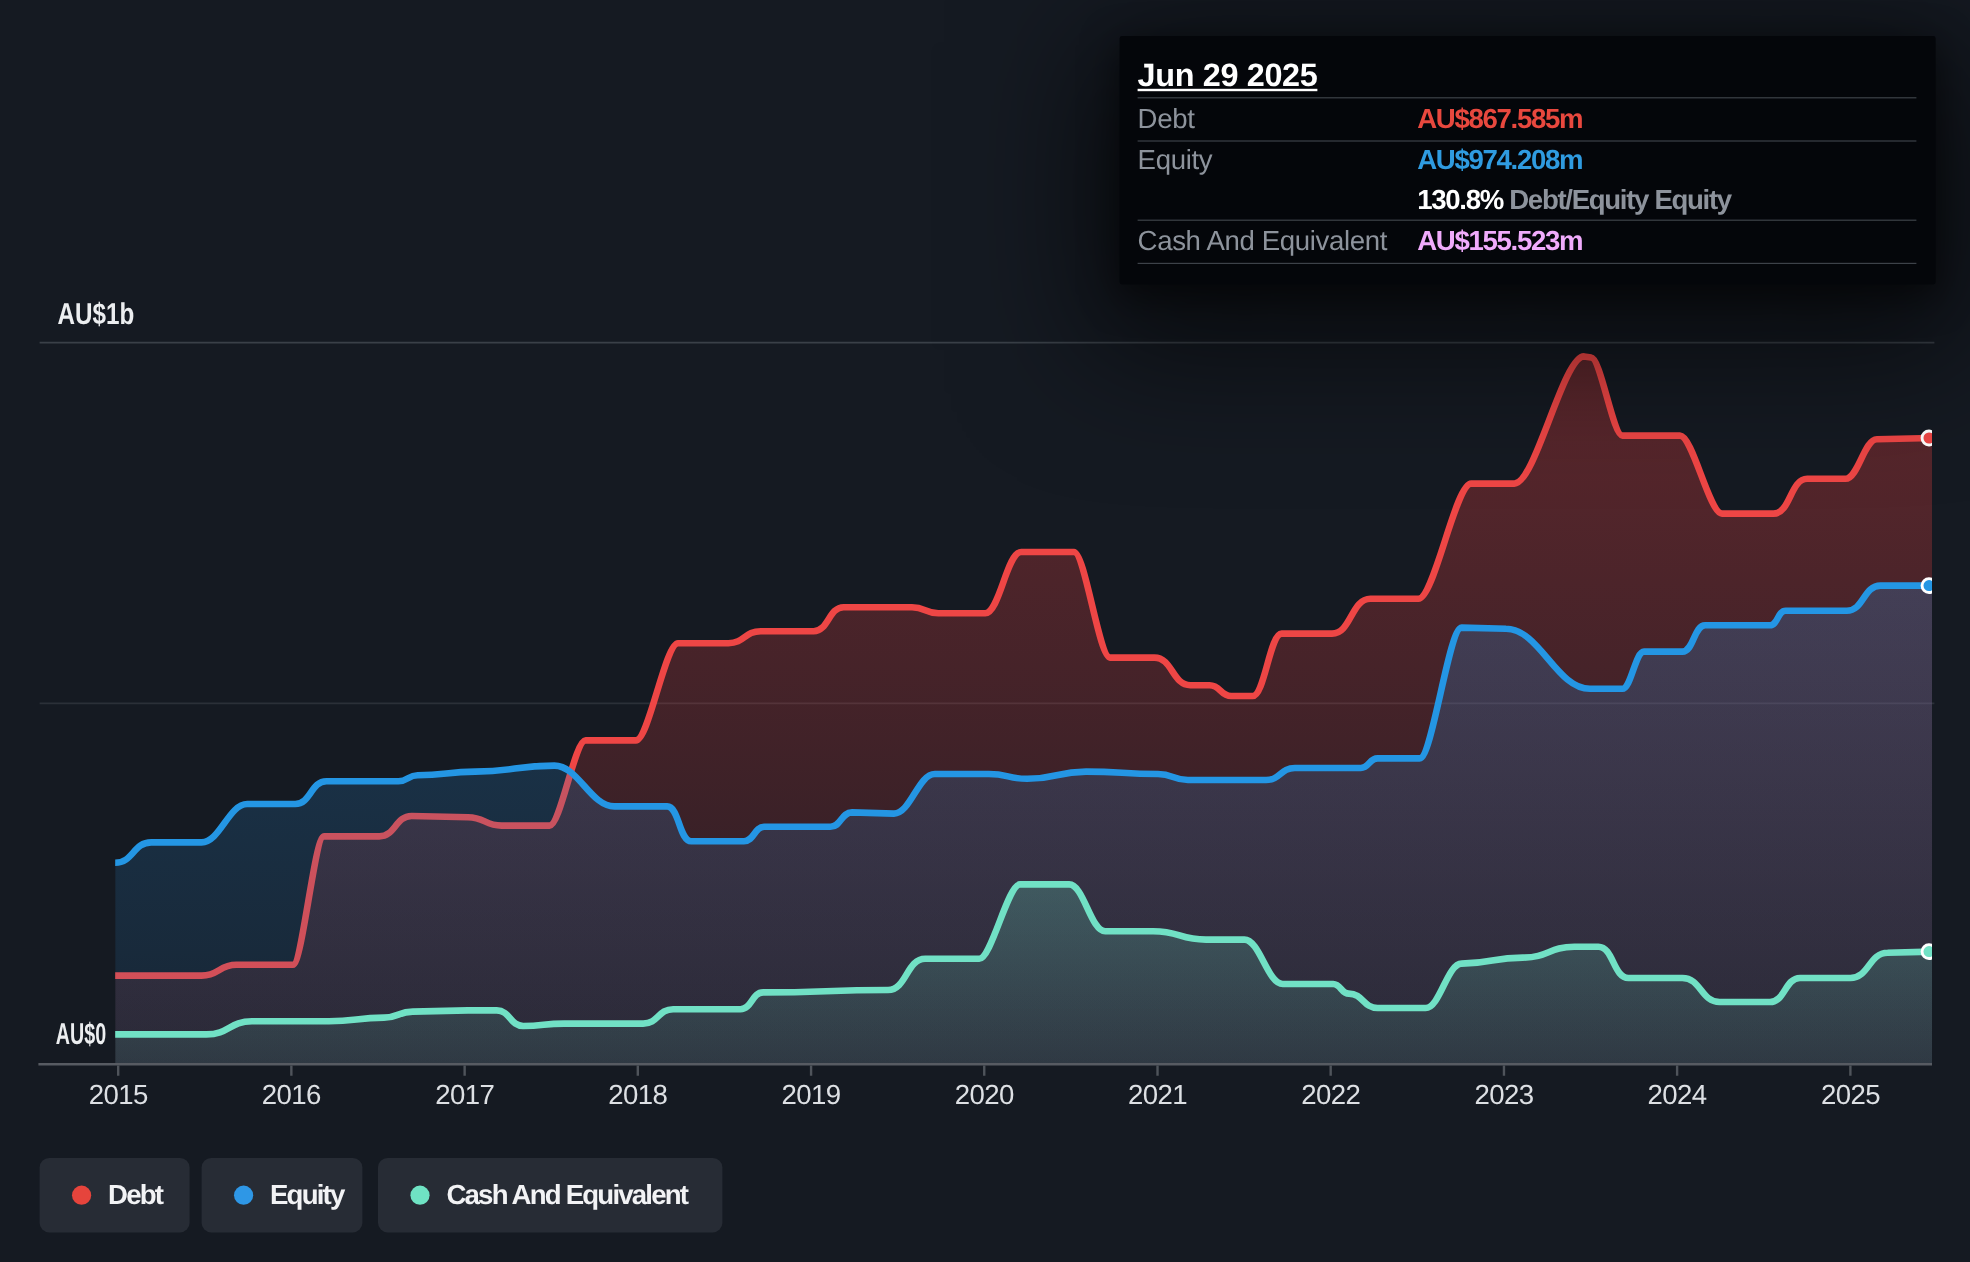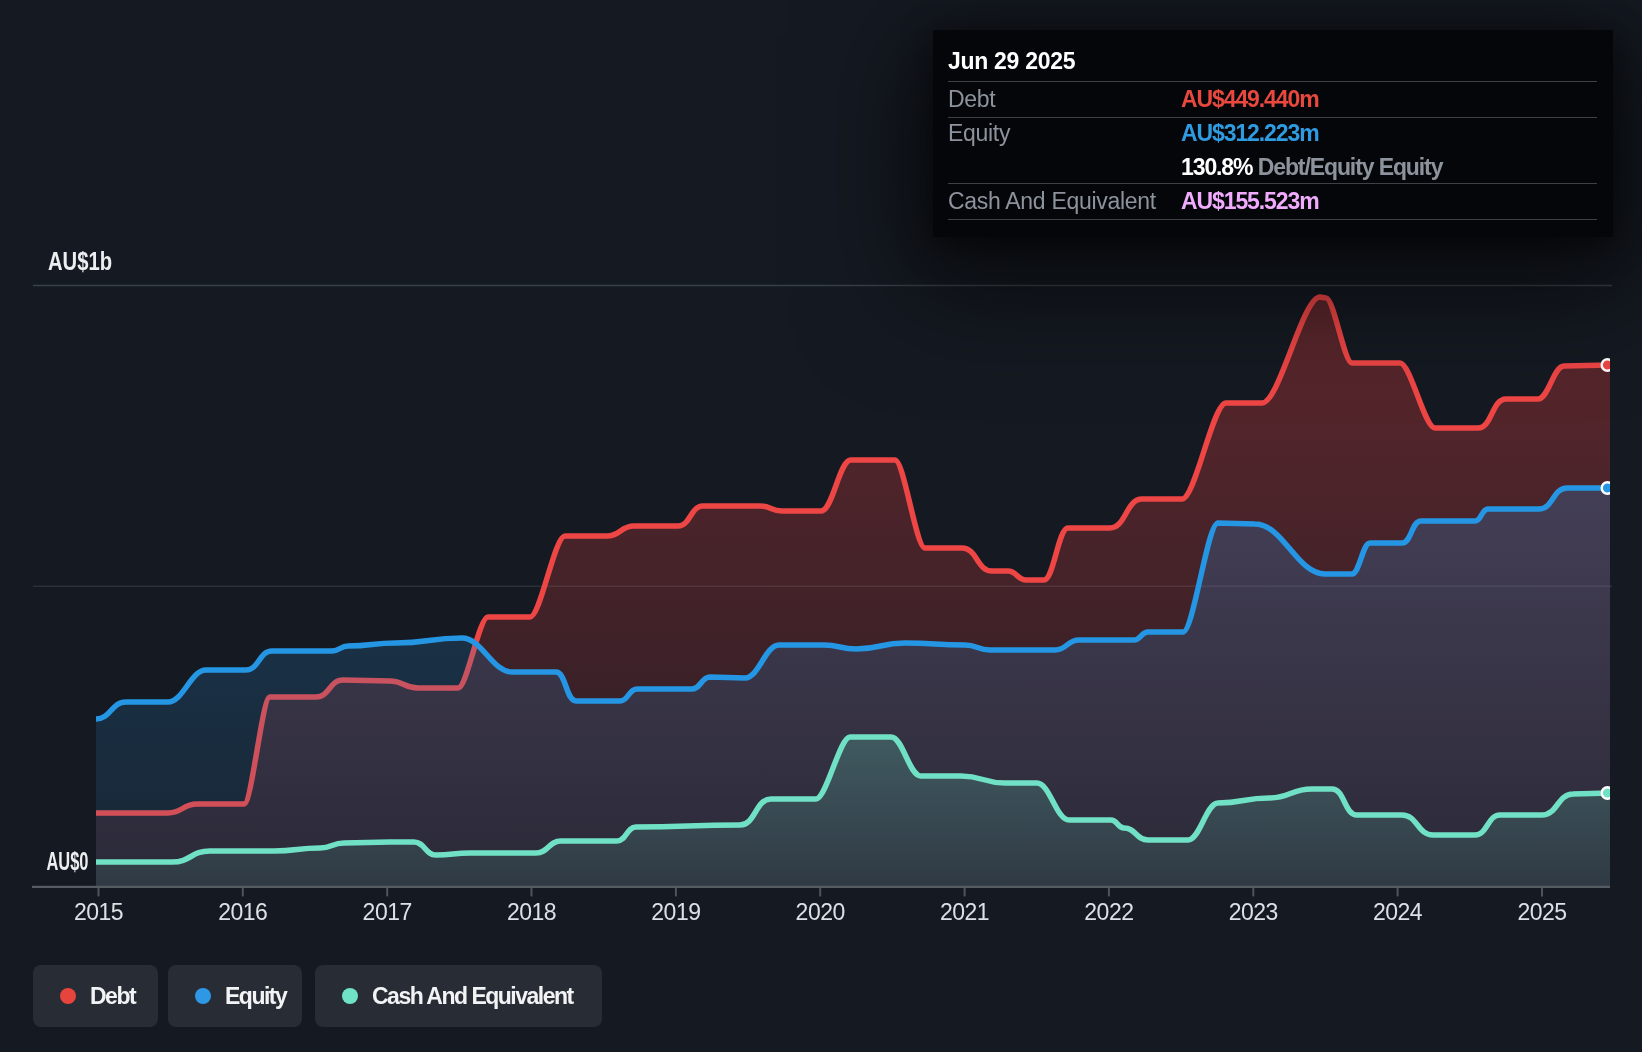--- a/index.html
+++ b/index.html
@@ -6,21 +6,21 @@
 html,body { width:1642px; height:1052px; background:#151a22; overflow:hidden;
   font-family:"Liberation Sans", sans-serif; }
 .wrap { position:relative; width:1642px; height:1052px; }
 .chart { position:absolute; left:0; top:0; }
 .tooltip {
   position:absolute; left:933px; top:30px; width:680px; height:207px;
   background:#04060a; border-radius:2px;
   box-shadow:0 30px 110px 25px rgba(0,0,0,0.60), 0 8px 30px rgba(0,0,0,0.50);
 }
 .tt-inner { position:absolute; left:15px; right:16px; top:0; }
-.tt-title { position:absolute; top:20px; left:0; font-size:23px; font-weight:700; color:#ffffff; letter-spacing:-0.3px; line-height:1; }
+.tt-title { position:absolute; top:20px; left:0; font-size:27px; font-weight:700; color:#ffffff; letter-spacing:-0.3px; line-height:1;text-decoration:underline; }
 .tt-row { position:absolute; left:0; right:0; height:36px; }
 .tt-label { position:absolute; left:0; top:50%; transform:translateY(-50%); font-size:23px; color:#8d939c; letter-spacing:-0.3px; }
 .tt-val { position:absolute; left:233px; top:50%; transform:translateY(-50%); font-size:23px; font-weight:700; letter-spacing:-1.1px; }
 .tt-sep { position:absolute; left:0; right:0; height:0; border-top:1.5px solid #3d4249; }
 .legend { position:absolute; top:965px; left:33px; }
 .lbtn { position:absolute; top:0; height:62px; background:#272c35; border-radius:8px; }
 .ldot { position:absolute; left:27px; top:23px; width:16px; height:16px; border-radius:50%; }
 .ltext { position:absolute; left:57px; top:50%; transform:translateY(-50%); font-size:23px; font-weight:700; color:#f2f3f5; letter-spacing:-1.5px; white-space:nowrap; }
 </style>
 </head>
@@ -88,26 +88,26 @@
 <text x="1253.3" y="920" font-size="23" fill="#dde0e4" text-anchor="middle" letter-spacing="-0.5">2023</text>
 <text x="1397.6" y="920" font-size="23" fill="#dde0e4" text-anchor="middle" letter-spacing="-0.5">2024</text>
 <text x="1542.0" y="920" font-size="23" fill="#dde0e4" text-anchor="middle" letter-spacing="-0.5">2025</text>
 </svg></div>
 <div class="tooltip">
   <div class="tt-inner">
     <div class="tt-title">Jun 29 2025</div>
     <div class="tt-sep" style="top:51px"></div>
     <div class="tt-row" style="top:51px; height:36px">
           <span class="tt-label">Debt</span>
-          <span class="tt-val" style="color:#e8483e">AU$449.440m</span>
+          <span class="tt-val" style="color:#e8483e">AU$867.585m</span>
         </div>
     <div class="tt-sep" style="top:87px"></div>
     <div class="tt-row" style="top:87px; height:32px">
           <span class="tt-label">Equity</span>
-          <span class="tt-val" style="color:#2f9be0">AU$312.223m</span>
+          <span class="tt-val" style="color:#2f9be0">AU$974.208m</span>
         </div>
     <div class="tt-row" style="top:121px; height:32px">
           <span class="tt-val" style="color:#ffffff">130.8% <span style="color:#8d939c">Debt/Equity Equity</span></span>
         </div>
     <div class="tt-sep" style="top:153px"></div>
     <div class="tt-row" style="top:153px; height:36px">
           <span class="tt-label">Cash And Equivalent</span>
           <span class="tt-val" style="color:#f0abfc">AU$155.523m</span>
         </div>
     <div class="tt-sep" style="top:189px"></div>

